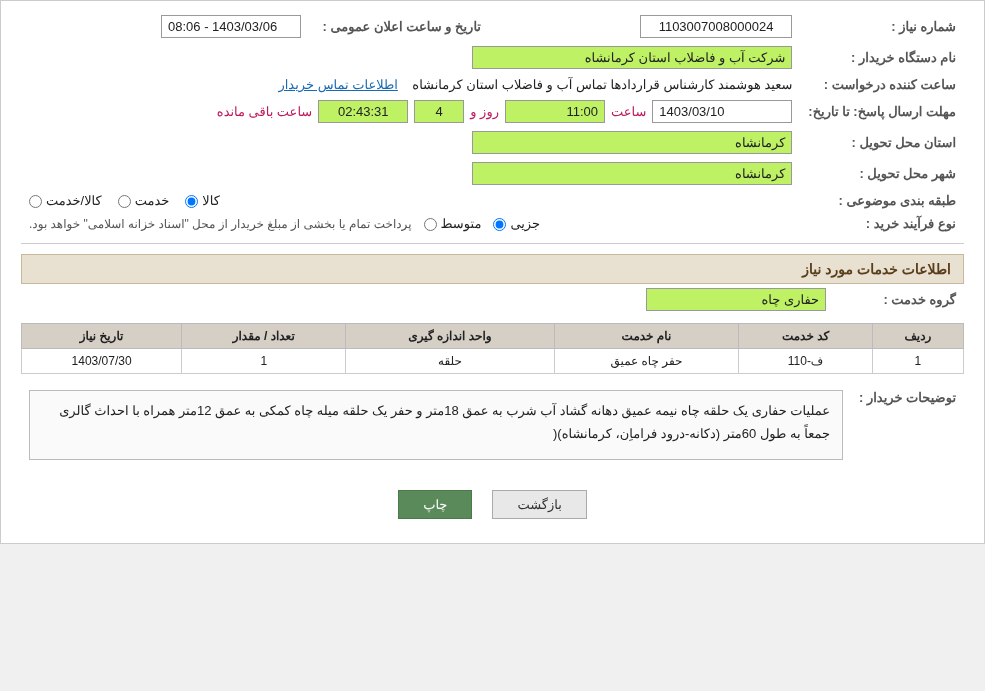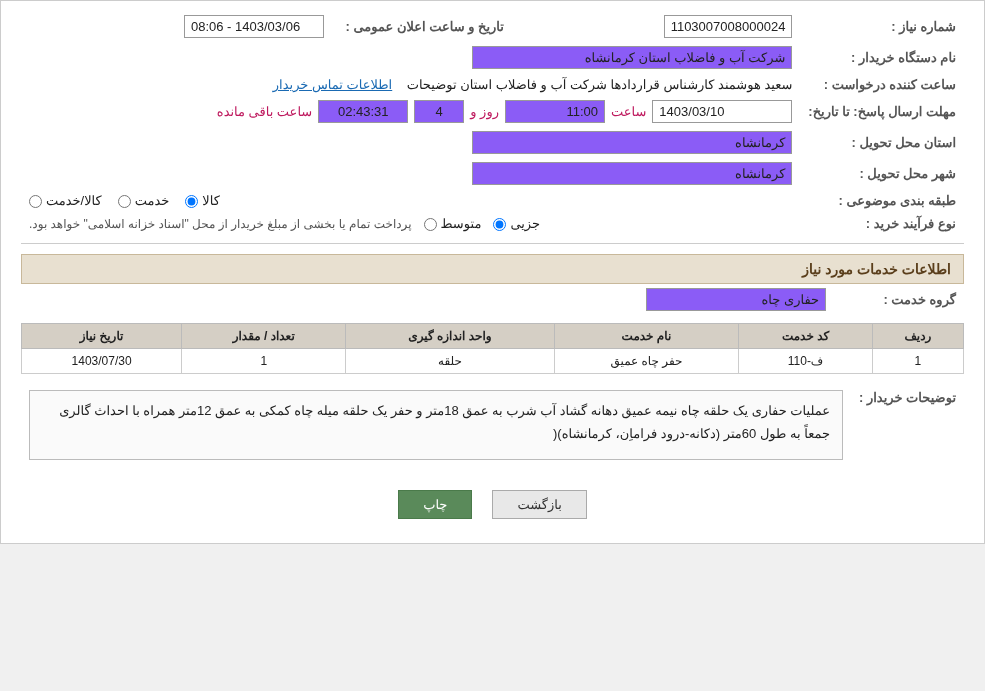--- a/index.html
+++ b/index.html
@@ -42,21 +42,21 @@
       color: #555;
       white-space: nowrap;
       width: 130px;
       font-weight: bold;
     }
     .value-cell {
       text-align: right;
     }
     .input-box {
       border: 1px solid #999;
-      background: #8b5cf6;
+      background: #bef264;
       padding: 3px 6px;
       min-width: 180px;
       display: inline-block;
       text-align: right;
     }
     .input-wide {
       min-width: 320px;
     }
     .input-narrow {
       min-width: 100px;
@@ -159,21 +159,21 @@
       color: #333;
       border: 1px solid #aaa;
       padding: 6px 24px;
       font-size: 13px;
       cursor: pointer;
       font-family: Tahoma, Arial, sans-serif;
     }
     .need-id-box {
       border: 1px solid #999;
       background: #fff;
-      padding: 3px 6px;
+      padding: 3px 18px;
       display: inline-block;
       text-align: center;
     }
     .date-box {
       border: 1px solid #999;
       background: #fff;
       padding: 3px 6px;
       display: inline-block;
       min-width: 140px;
       text-align: left;
@@ -210,21 +210,21 @@
       <tr>
         <td class="label-cell">نام دستگاه خریدار :</td>
         <td class="value-cell" colspan="3">
           <span class="input-box input-wide">شرکت آب و فاضلاب استان کرمانشاه</span>
         </td>
       </tr>
 
       <tr>
         <td class="label-cell">ساعت کننده درخواست :</td>
         <td class="value-cell" colspan="3">
-          <span>سعید هوشمند کارشناس قراردادها شرکت آب و فاضلاب استان توضیحات</span>
+          <span>سعید هوشمند کارشناس قراردادها تماس آب و فاضلاب استان کرمانشاه</span>
           &nbsp;&nbsp;
           <a class="blue-link">اطلاعات تماس خریدار</a>
         </td>
       </tr>
 
       <tr>
         <td class="label-cell">مهلت ارسال پاسخ: تا تاریخ:</td>
         <td class="value-cell" colspan="3">
           <div class="time-row">
             <span class="date-box">1403/03/10</span>

